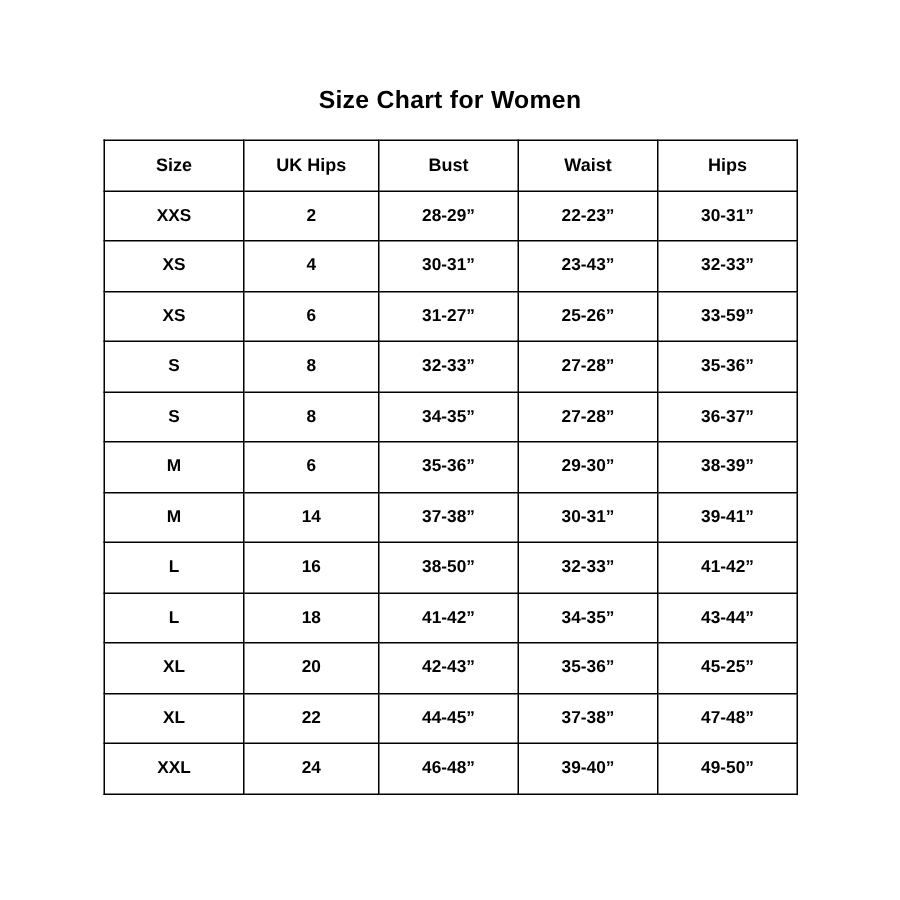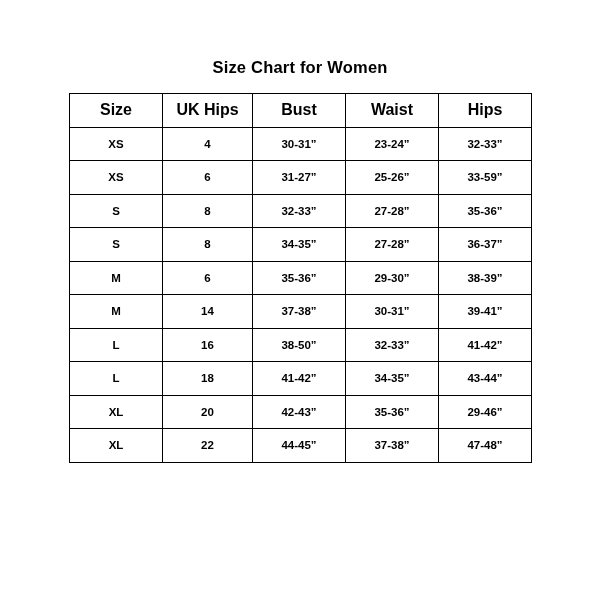--- a/index.html
+++ b/index.html
@@ -47,21 +47,21 @@
     border: 1.6px solid #000000;
     height: 32.5px;
     text-align: center;
     vertical-align: middle;
     font-size: 11.5px;
     font-weight: bold;
     color: #000000;
     padding: 0;
   }
   table.size-chart th {
-    font-size: 16px;
+    font-size: 12px;
   }
   col.c-size { width: 93px; }
   col.c-uk   { width: 90px; }
   col.c-bust { width: 93px; }
   col.c-waist{ width: 93px; }
   col.c-hips { width: 93px; }
 </style>
 </head>
 <body>
 
@@ -82,24 +82,31 @@
         <tr>
           <th>Size</th>
           <th>UK Hips</th>
           <th>Bust</th>
           <th>Waist</th>
           <th>Hips</th>
         </tr>
       </thead>
       <tbody>
         <tr>
+          <td>XXS</td>
+          <td>2</td>
+          <td>28-29”</td>
+          <td>22-23”</td>
+          <td>30-31”</td>
+        </tr>
+        <tr>
           <td>XS</td>
           <td>4</td>
           <td>30-31”</td>
-          <td>23-24”</td>
+          <td>23-43”</td>
           <td>32-33”</td>
         </tr>
         <tr>
           <td>XS</td>
           <td>6</td>
           <td>31-27”</td>
           <td>25-26”</td>
           <td>33-59”</td>
         </tr>
         <tr>
@@ -142,26 +149,33 @@
           <td>18</td>
           <td>41-42”</td>
           <td>34-35”</td>
           <td>43-44”</td>
         </tr>
         <tr>
           <td>XL</td>
           <td>20</td>
           <td>42-43”</td>
           <td>35-36”</td>
-          <td>29-46”</td>
+          <td>45-25”</td>
         </tr>
         <tr>
           <td>XL</td>
           <td>22</td>
           <td>44-45”</td>
           <td>37-38”</td>
           <td>47-48”</td>
         </tr>
+        <tr>
+          <td>XXL</td>
+          <td>24</td>
+          <td>46-48”</td>
+          <td>39-40”</td>
+          <td>49-50”</td>
+        </tr>
       </tbody>
     </table>
   </div>
 
 </div>
 
 </body></html>

